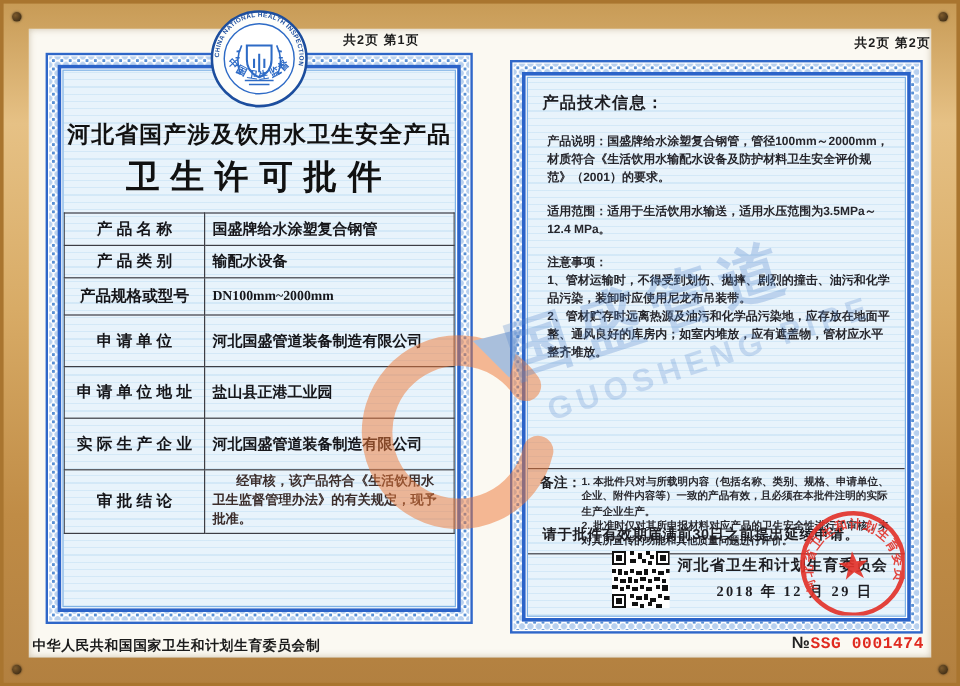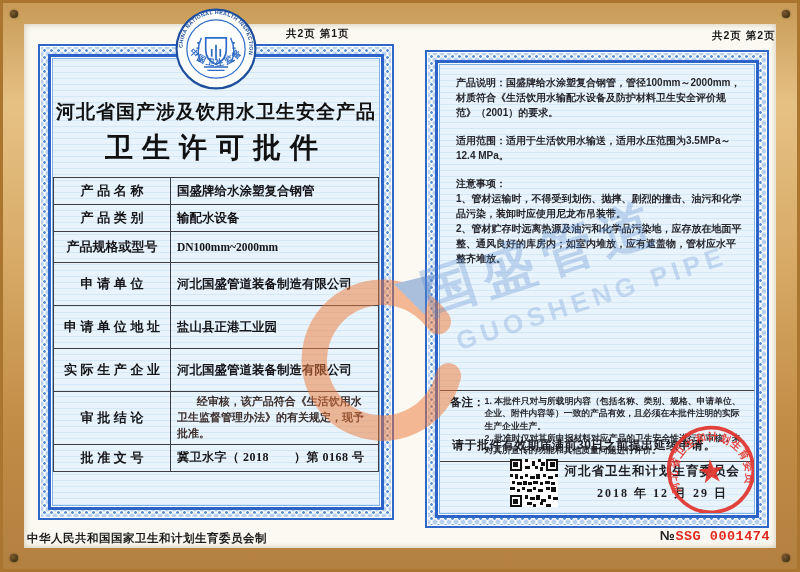--- a/index.html
+++ b/index.html
@@ -158,42 +158,39 @@
                       <td class="val">盐山县正港工业园</td>
                     </tr>
           <tr class="r-t">
                       <td class="lbl">实 际 生 产 企 业</td>
                       <td class="val">河北国盛管道装备制造有限公司</td>
                     </tr>
           <tr class="r-c">
                       <td class="lbl">审  批  结  论</td>
                       <td class="val conc">经审核，该产品符合《生活饮用水卫生监督管理办法》的有关规定，现予批准。</td>
                     </tr>
-          <tr class="r-s">
-                      <td class="lbl">批  准  文  号</td>
-                      <td class="val doc">冀卫水字（ 2018　　）第 0168 号</td>
-                    </tr>
 
           </tbody>
         </table>
       </div>
     </div>
           </div>
         </div>
       </div>
   </div>
 
   <div class="p1-footer">中华人民共和国国家卫生和计划生育委员会制</div>
 
   <div class="cert" id="page2">
     <div class="b-outer">
         <div class="b-orn">
           <div class="b-thick">
             <div class="pg">
       <div class="p2-content">
+        <div class="p2-heading">产品技术信息：</div>
 
         <div class="sec">产品说明：国盛牌给水涂塑复合钢管，管径100mm～2000mm，材质符合《生活饮用水输配水设备及防护材料卫生安全评价规范》（2001）的要求。</div>
         <div class="sec">适用范围：适用于生活饮用水输送，适用水压范围为3.5MPa～12.4 MPa。</div>
         <div class="sec">注意事项：
 1、管材运输时，不得受到划伤、抛摔、剧烈的撞击、油污和化学品污染，装卸时应使用尼龙布吊装带。
 2、管材贮存时远离热源及油污和化学品污染地，应存放在地面平整、通风良好的库房内；如室内堆放，应有遮盖物，管材应水平整齐堆放。</div>
 
         <div class="remarks">
           <span class="remark-label">备注：</span>
           <span class="remark-lines">

